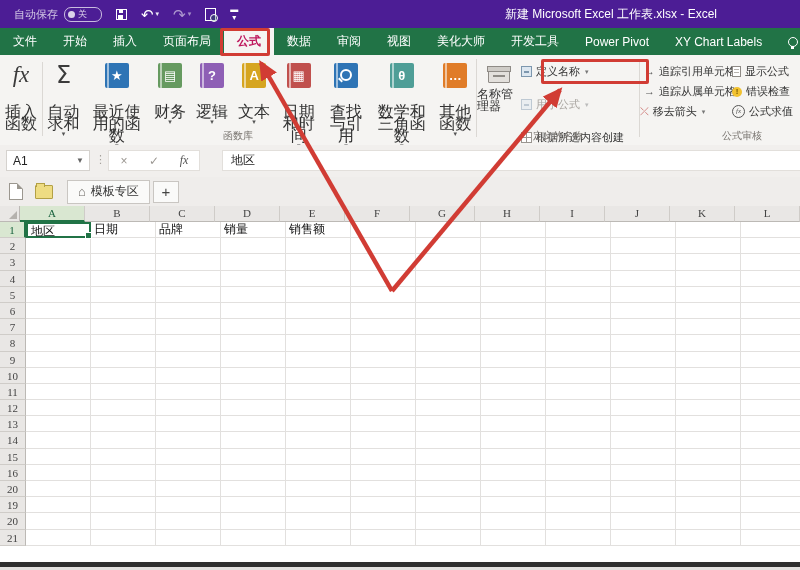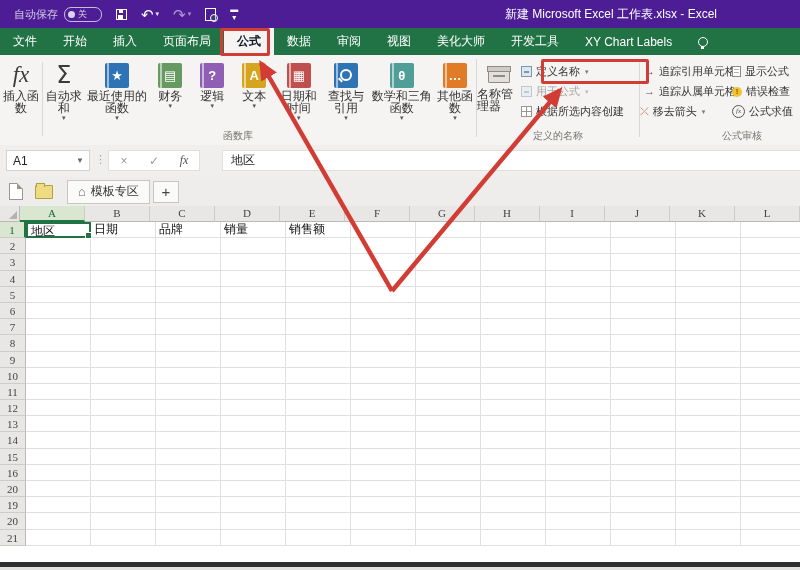--- a/index.html
+++ b/index.html
@@ -21,46 +21,46 @@
   .dim{opacity:.55;}
   .mini-dd{font-size:7px;margin-left:2px;opacity:.9;}
   .ic-preview{width:11px;height:13px;border:1.3px solid #fff;position:relative;box-sizing:border-box;}
   .ic-preview::after{content:"";position:absolute;right:-3px;bottom:-2px;width:6px;height:6px;border:1.3px solid #fff;border-radius:50%;background:rgba(33,115,70,.3);}
   .ic-customize{font-size:8px;letter-spacing:0;line-height:8px;text-align:center;}
   .win-title{position:absolute;left:505px;top:0;height:28px;line-height:28px;font-size:12px;color:#fff;white-space:nowrap;}
 
   
   .tabrow{position:absolute;left:0;top:28px;width:800px;height:27px;background:#217346;display:flex;align-items:stretch;color:#fff;}
   .rtab{padding:0 13px;display:flex;align-items:center;font-size:12px;white-space:nowrap;cursor:default;}
-  .rtab.active{background:#f5f4f2;color:#0f172a;font-weight:bold;}
+  .rtab.active{background:#f5f4f2;color:#be185d;font-weight:bold;}
   .bulb{display:inline-block;width:8px;height:8px;border:1.2px solid #fff;border-radius:50%;position:relative;margin-right:5px;}
   .bulb::after{content:"";position:absolute;left:1.5px;top:8px;width:3px;height:3px;background:#fff;}
 
   
   .ribbon{position:absolute;left:0;top:55px;width:800px;height:90px;background:#f5f4f2;border-bottom:1px solid #d2cfcb;display:flex;}
   .rsep{width:1px;background:#dbd8d4;margin:4px 0 8px 0;}
   .rgroup{position:relative;display:flex;align-items:flex-start;padding-top:3px;}
   .group-label{position:absolute;bottom:2px;left:0;right:0;text-align:center;font-size:10px;color:#77736e;white-space:nowrap;}
   .bigbtn{display:flex;flex-direction:column;align-items:center;padding:2px 2px 0 2px;min-width:38px;max-width:66px;cursor:default;}
   .bigbtn .iconbox{height:30px;display:flex;align-items:center;justify-content:center;}
-  .bigbtn .blabel{font-size:12px;line-height:12px;text-align:center;color:#333;white-space:normal;}
+  .bigbtn .blabel{font-size:16px;line-height:12px;text-align:center;color:#333;white-space:normal;margin-top:16px;}
   .bigbtn .bdd{font-size:7px;color:#555;line-height:8px;}
   .fx-glyph{font-family:"Liberation Serif","DejaVu Serif",serif;font-style:italic;font-size:23px;color:#3b3b3b;}
   .sigma-glyph{font-size:24px;color:#3b3b3b;font-family:"DejaVu Sans",sans-serif;}
   .book{width:24px;height:25px;border-radius:2px;position:relative;display:flex;align-items:center;justify-content:center;color:#fff;font-size:13px;font-weight:bold;box-sizing:border-box;}
   .book::before{content:"";position:absolute;left:2px;top:0;bottom:0;width:2px;background:rgba(255,255,255,.55);}
   .mag-mini{width:8px;height:8px;border:2px solid #fff;border-radius:50%;position:relative;}
   .mag-mini::after{content:"";position:absolute;left:-4px;top:8px;width:5px;height:2px;background:#fff;transform:rotate(45deg);}
 
   
   .nm-btn{display:flex;flex-direction:column;align-items:center;padding-top:4px;width:44px;}
   .ic-drawer{width:22px;height:15px;border:1px solid #8f8b86;background:#e3e0dc;position:relative;box-sizing:border-box;border-radius:1px;}
   .ic-drawer::before{content:"";position:absolute;left:4px;top:6px;right:4px;height:2px;background:#8f8b86;}
   .ic-drawer::after{content:"";position:absolute;left:-2px;top:-3px;width:22px;height:4px;background:#cfccc7;border:1px solid #8f8b86;}
-  .smallstack{display:flex;flex-direction:column;justify-content:flex-start;padding-top:6px;gap:5px;width:118px;}
+  .smallstack{display:flex;flex-direction:column;justify-content:flex-start;padding-top:6px;gap:18px;width:118px;}
   .smallbtn{display:flex;align-items:center;gap:4px;font-size:11px;color:#333;white-space:nowrap;}
   .smallbtn.grayed{color:#a8a49f;}
   .mini-ic{width:11px;height:11px;box-sizing:border-box;flex:0 0 auto;}
   .ic-tag{border:1px solid #7d97ae;background:#dde7f0;position:relative;}
   .ic-tag::after{content:"";position:absolute;left:2px;top:4px;width:5px;height:1.5px;background:#7d97ae;}
   .ic-grid2{border:1px solid #9a9691;background:#fff;position:relative;}
   .ic-grid2::before{content:"";position:absolute;left:0;top:4px;right:0;height:1px;background:#9a9691;}
   .ic-grid2::after{content:"";position:absolute;left:4px;top:0;bottom:0;width:1px;background:#9a9691;}
   .dd-sm{font-size:7px;color:#777;margin-left:1px;}
 
@@ -180,20 +180,23 @@
       <div class="rtab">
         <span>视图</span>
       </div>
       <div class="rtab">
         <span>美化大师</span>
       </div>
       <div class="rtab">
         <span>开发工具</span>
       </div>
       <div class="rtab">
+        <span>Power Pivot</span>
+      </div>
+      <div class="rtab">
         <span>XY Chart Labels</span>
       </div>
       <div class="rtab">
         <span class="bulb"></span>
       </div>
     </div>
 
   <div class="ribbon">
 
     <div class="rgroup" style="width:502px;">

